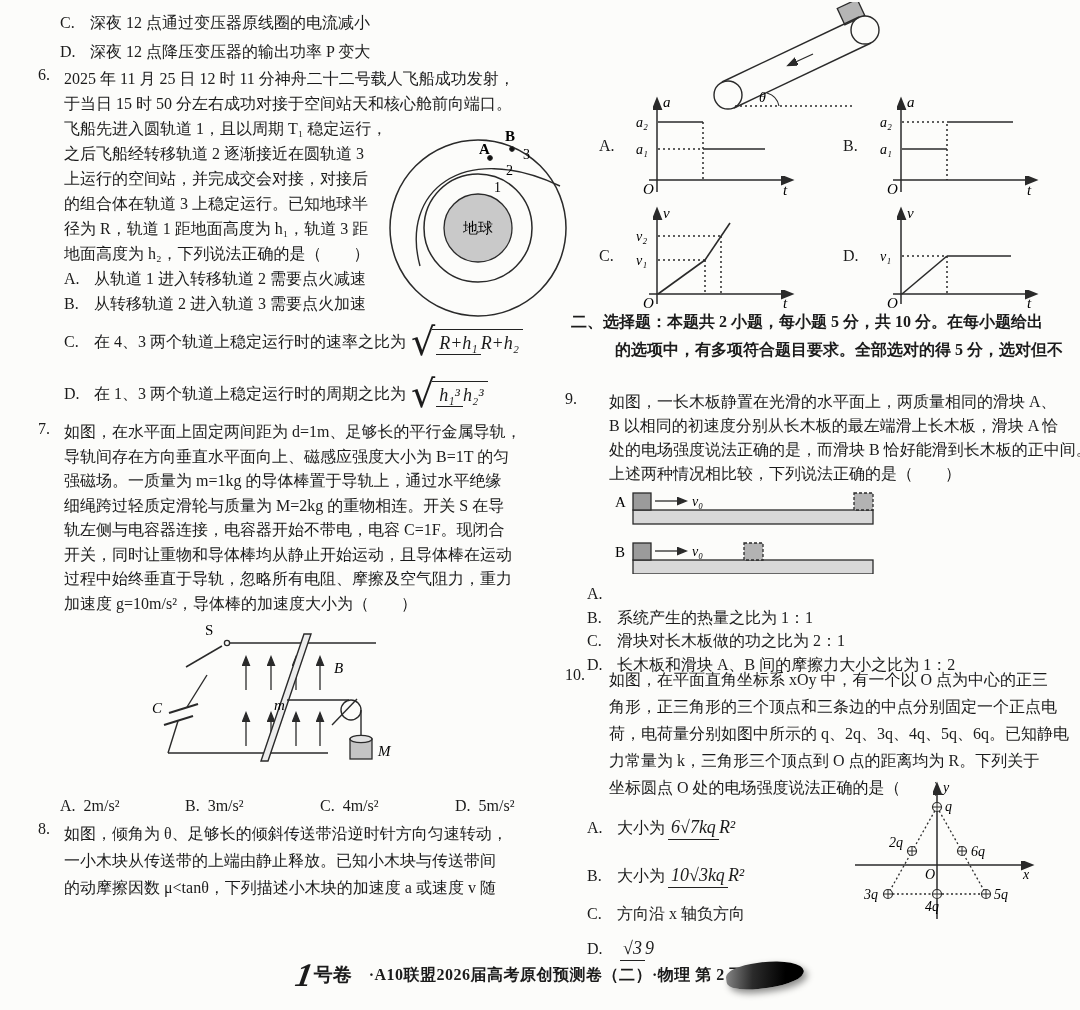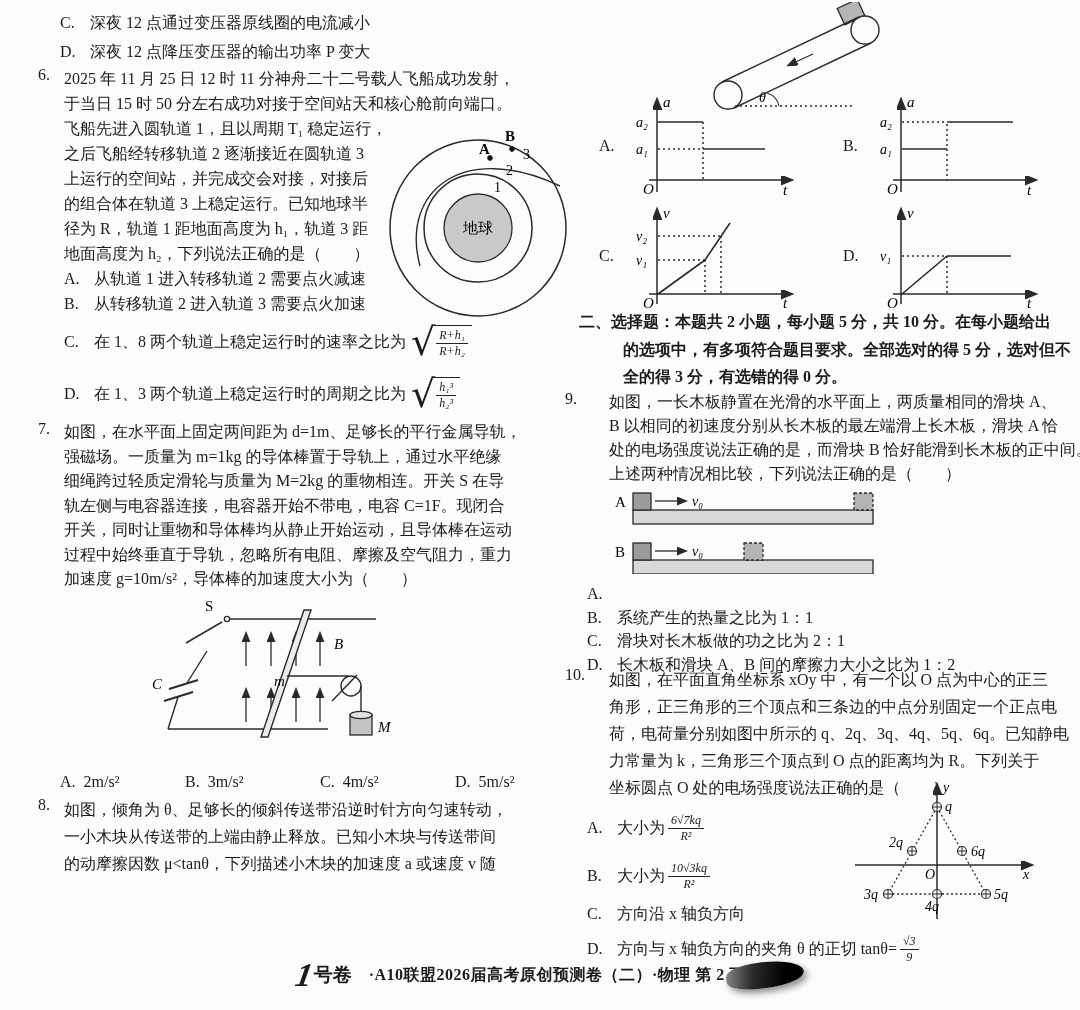--- a/index.html
+++ b/index.html
@@ -22,39 +22,39 @@
   .lh275 .line{height:27.5px;line-height:27.5px}
   .lh235 .line{height:23.5px;line-height:23.5px}
   .opt{display:flex}
   .optlab{width:30px;flex:none}
   .opt-tall{display:flex;align-items:center;height:52px;white-space:nowrap}
   .pad22{padding-left:22px}
   
   .sqrtwrap{display:inline-flex;align-items:center;margin-left:5px}
   .rad{font-size:38px;line-height:.95;font-style:normal;margin-right:-3px;font-family:"DejaVu Serif",serif}
   .radicand{border-top:1.6px solid #222;padding:2px 4px 0;display:inline-block}
-  .frac{display:inline-flex;flex-direction:column;text-align:center;font-size:12px;line-height:1.25;font-style:italic;vertical-align:middle}
+  .frac{display:inline-flex;flex-direction:row;text-align:center;font-size:18px;line-height:1.25;font-style:italic;vertical-align:middle}
   .frac .fnum{border-bottom:1.3px solid #222;padding:0 3px}
   .fracl{margin:0 3px}
   
   .orbit-fig{position:absolute;left:322px;top:60px;width:196px;height:200px}
   
   .circuit-fig{margin:4px 0 0 70px}
   .optrow{display:flex;height:28px;line-height:28px;padding-left:22px}
   .optrow span.oitem{display:inline-block}
   .w125{width:125px}.w135{width:135px}
   
   .r-conveyor{position:absolute;left:118px;top:0}
   .r-graphs{position:absolute;left:0;top:90px}
   .grow{display:flex}
   .gcell{display:flex;align-items:center}
   .gc1{padding-left:34px;width:252px}
   .gc2{padding-left:26px}
   .glabel{width:28px;flex:none}
-  .r-sec2{position:absolute;left:14px;top:306px;font-weight:bold}
+  .r-sec2{position:absolute;left:6px;top:306px;font-weight:bold}
   .ind44{padding-left:44px}
   .r-q9{position:absolute;left:0;top:388px}
   .q9fig{margin:4px 0 4px 46px}
   .r-q10{position:absolute;left:0;top:664px}
   .q10opts{position:relative;margin-top:4px}
   .q10fig{position:absolute;left:286px;top:-26px}
   .optfrac{display:flex;align-items:center;white-space:nowrap}
   .h46{height:46px}.h50{height:50px}.h26{height:26px;line-height:26px}.h44{height:44px}
   
   .footer{position:absolute;left:0;top:960px;width:100%;display:flex;justify-content:center;align-items:center;font-weight:bold;padding-left:20px}
@@ -98,21 +98,21 @@
         <div class="line opt">
           <span class="optlab">A.</span>
           <span>从轨道 1 进入转移轨道 2 需要点火减速</span>
         </div>
         <div class="line opt">
           <span class="optlab">B.</span>
           <span>从转移轨道 2 进入轨道 3 需要点火加速</span>
         </div>
         <div class="opt-tall">
           <span class="optlab">C.</span>
-          <span>在 1、8 两个轨道上稳定运行时的速率之比为</span>
+          <span>在 4、3 两个轨道上稳定运行时的速率之比为</span>
           <span class="sqrtwrap">
               <span class="rad">√</span>
               <span class="radicand"><span class="frac">
                   <span class="fnum">R+h₁</span>
                   <span>R+h₂</span>
                 </span></span>
             </span>
         </div>
         <div class="opt-tall">
           <span class="optlab">D.</span>
@@ -142,20 +142,21 @@
             <text x="108" y="66" font-size="14">1</text>
           </svg>
         </div>
       </div>
     </div>
 
     <div class="q lh245">
       <div class="qnum">7.</div>
       <div class="qbody">
         <div class="line">如图，在水平面上固定两间距为 d=1m、足够长的平行金属导轨，</div>
+        <div class="line">导轨间存在方向垂直水平面向上、磁感应强度大小为 B=1T 的匀</div>
         <div class="line">强磁场。一质量为 m=1kg 的导体棒置于导轨上，通过水平绝缘</div>
         <div class="line">细绳跨过轻质定滑轮与质量为 M=2kg 的重物相连。开关 S 在导</div>
         <div class="line">轨左侧与电容器连接，电容器开始不带电，电容 C=1F。现闭合</div>
         <div class="line">开关，同时让重物和导体棒均从静止开始运动，且导体棒在运动</div>
         <div class="line">过程中始终垂直于导轨，忽略所有电阻、摩擦及空气阻力，重力</div>
         <div class="line">加速度 g=10m/s²，导体棒的加速度大小为（　　）</div>
       </div>
     </div>
 
     <div class="circuit-fig">
@@ -313,21 +314,20 @@
             <text x="16" y="108" font-size="15" class="sv-it">O</text>
             <text x="9" y="61" font-size="14" class="sv-it">v₁</text>
           </svg>
         </div>
       </div>
     </div>
 
     <div class="r-sec2 lh275">
       <div class="line">二、选择题：本题共 2 小题，每小题 5 分，共 10 分。在每小题给出</div>
       <div class="line ind44">的选项中，有多项符合题目要求。全部选对的得 5 分，选对但不</div>
-      <div class="line ind44">全的得 3 分，有选错的得 0 分。</div>
     </div>
 
     <div class="r-q9">
       <div class="q lh24">
         <div class="qnum-w">9.</div>
         <div class="qbody">
           <div class="line">如图，一长木板静置在光滑的水平面上，两质量相同的滑块 A、</div>
           <div class="line">B 以相同的初速度分别从长木板的最左端滑上长木板，滑块 A 恰</div>
           <div class="line">处的电场强度说法正确的是，而滑块 B 恰好能滑到长木板的正中间。</div>
           <div class="line">上述两种情况相比较，下列说法正确的是（　　）</div>
@@ -400,21 +400,20 @@
               <span class="fnum">10√3kq</span>
               <span>R²</span>
             </span>
         </div>
         <div class="line opt h26 pad22">
           <span class="optlab">C.</span>
             <span>方向沿 x 轴负方向</span>
         </div>
         <div class="optfrac h44 pad22">
           <span class="optlab">D.</span>
-          <span>方向与 x 轴负方向的夹角 θ 的正切 tanθ=</span>
           <span class="frac fracl">
               <span class="fnum">√3</span>
               <span>9</span>
             </span>
         </div>
 
         <div class="q10fig">
           <svg width="200" height="148" viewBox="0 0 200 148">
             <line x1="86" y1="140" x2="86" y2="6" stroke-width="1.5" marker-end="url(#ah5)"></line>
             <line x1="4" y1="86" x2="180" y2="86" stroke-width="1.5" marker-end="url(#ah5)"></line>

